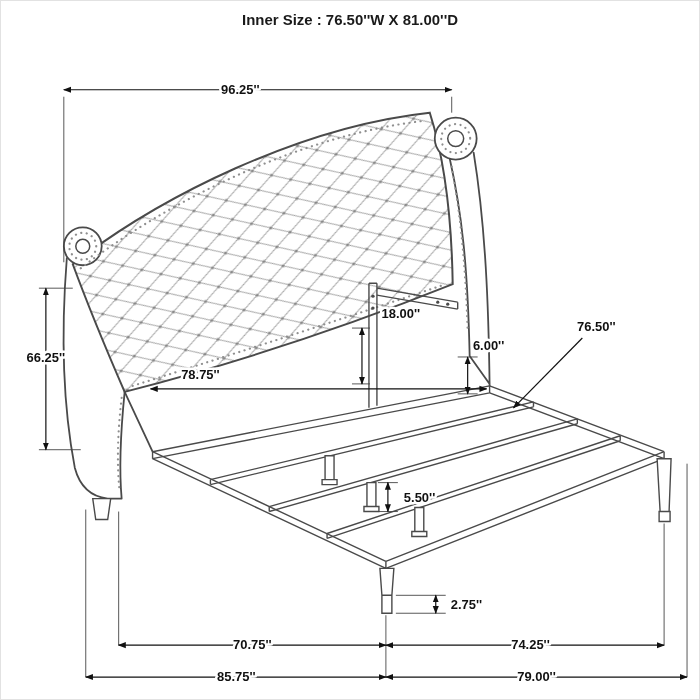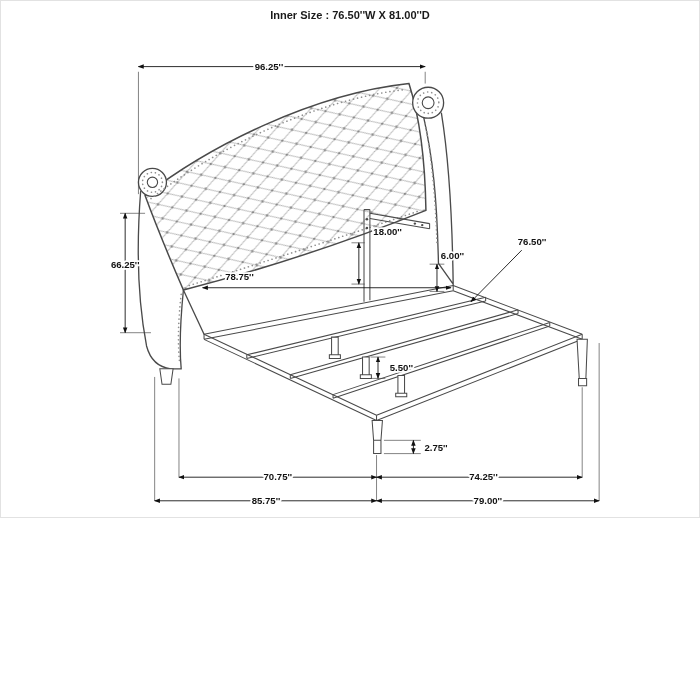--- a/index.html
+++ b/index.html
@@ -1,16 +1,16 @@
 <!DOCTYPE html>
 <html><head>
 <meta charset="utf-8">
 <style>
   html,body{margin:0;padding:0;background:#ffffff;}
-  .canvas{width:700px;height:518px;box-sizing:border-box;border:1px solid #e2e2e2;background:#fff;}
+  .canvas{width:700px;height:700px;box-sizing:border-box;border:1px solid #e2e2e2;background:#fff;}
   svg{display:block;width:100%;height:100%;}
   .title-label{font:bold 15px "Liberation Sans",sans-serif;fill:#1a1a1a;}
   .dim-label{font:bold 13px "Liberation Sans",sans-serif;fill:#111;stroke:#fff;stroke-width:5px;paint-order:stroke;stroke-linejoin:round;}
   .dim{stroke:#111;stroke-width:1.2;}
   .ext{stroke:#444;stroke-width:0.9;fill:none;}
   .ln{stroke:#4a4a4a;stroke-width:1.8;fill:none;stroke-linejoin:round;stroke-linecap:round;}
   .rail{stroke:#4a4a4a;stroke-width:1.4;fill:none;}
   .face{fill:url(#tuftPattern);stroke:#4a4a4a;stroke-width:2;}
   .scroll-outer{fill:#fff;stroke:#4a4a4a;stroke-width:1.8;}
   .scroll-inner{fill:none;stroke:#4a4a4a;stroke-width:1.5;}

